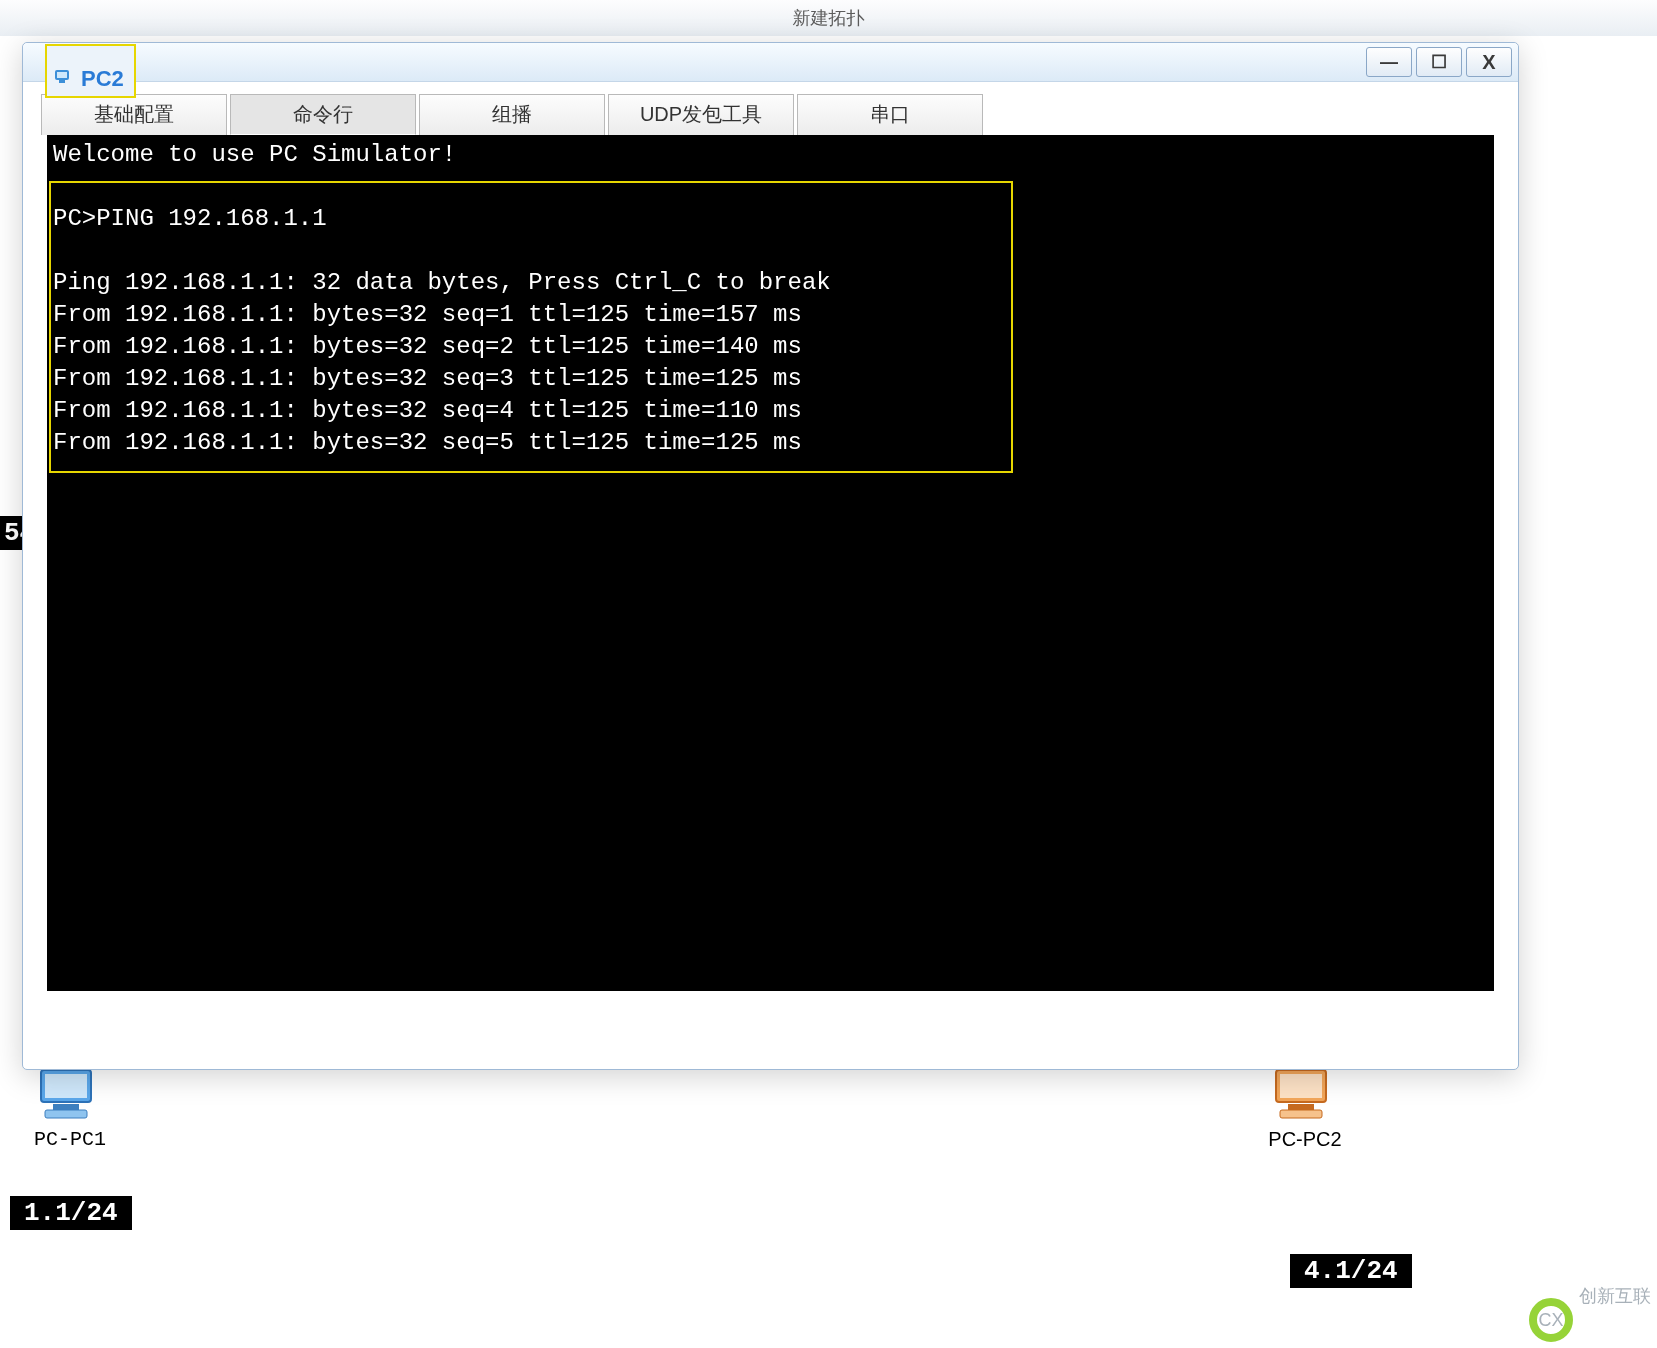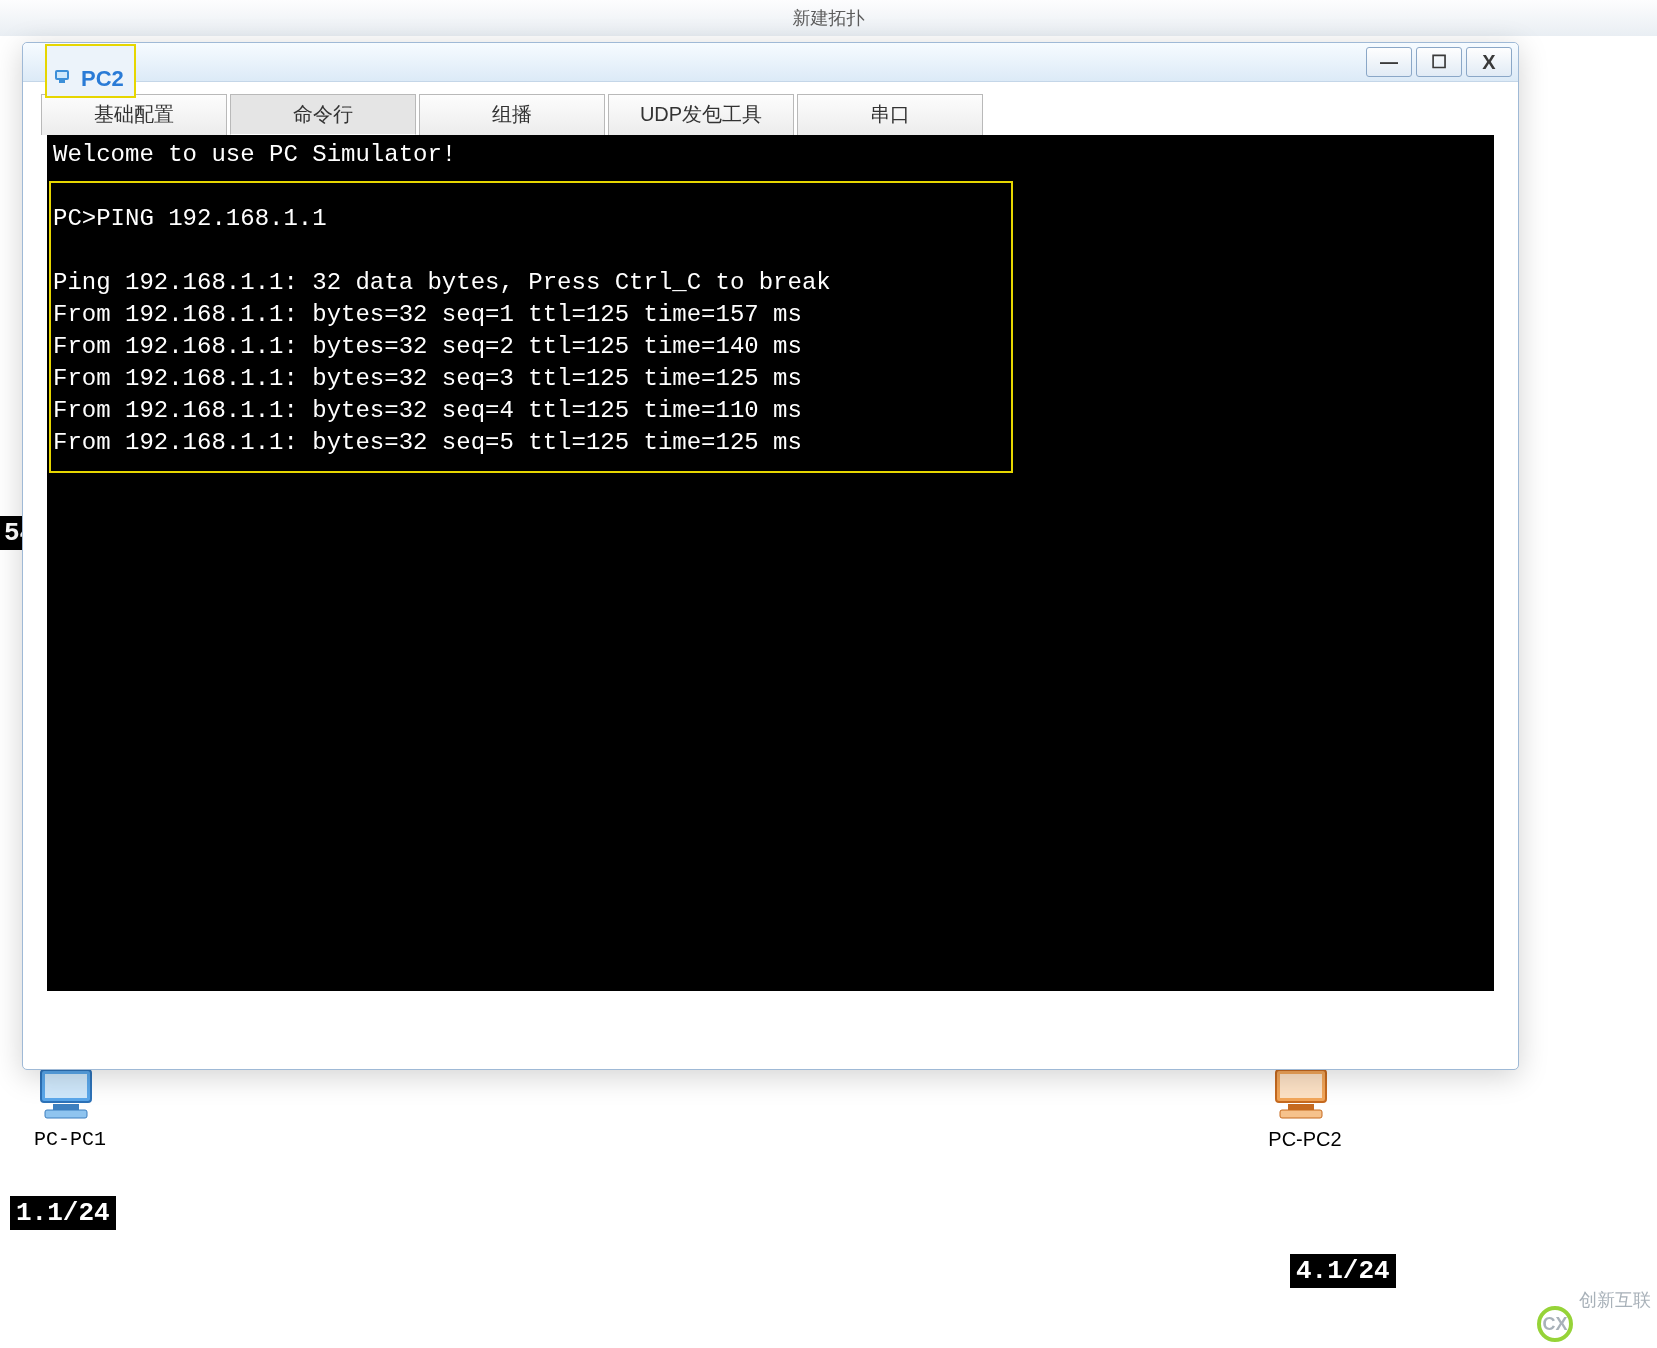--- a/index.html
+++ b/index.html
@@ -23,21 +23,21 @@
     position:absolute;width:90px;text-align:center;
   }
   .pc-device svg{display:block;margin:0 auto;}
   .pc-device .dev-label{font-size:20px;color:#000;margin-top:4px;}
   .pc-pc1{left:25px;top:1030px;font-family:Liberation Mono, monospace;}
   .pc-pc2{left:1260px;top:1030px;}
 
   .ip-badge{
     position:absolute;background:#000;color:#fff;
     font-family:"Courier New",monospace;font-size:26px;font-weight:bold;
-    padding:2px 6px;
+    padding:2px 14px;
   }
   .ip1{left:10px;top:1160px;}
   .ip2{left:1290px;top:1218px;}
 
   
   .bg-peek{
     position:absolute;left:0;top:480px;background:#000;color:#fff;
     font-family:"Courier New",monospace;font-size:26px;font-weight:bold;
     padding:2px 4px;
   }
@@ -98,22 +98,22 @@
     font-size:100px;font-weight:700;letter-spacing:2px;
   }
 
   
   .watermark{
     position:absolute;right:6px;bottom:6px;
     display:flex;align-items:center;gap:6px;
     color:#9aa4ad;font-size:18px;opacity:.85;
   }
   .watermark .wm-circle{
-    width:28px;height:28px;border:4px solid #84cc16;border-radius:50%;
-    display:flex;align-items:center;justify-content:center;font-weight:bold;margin-top:48px;
+    width:28px;height:28px;border:8px solid #84cc16;border-radius:50%;
+    display:flex;align-items:center;justify-content:center;font-weight:normal;margin-top:48px;
   }
 </style>
 </head>
 <body>
 
 <div class="app-header">新建拓扑</div>
 
 <div class="workspace">
 
   <div class="bg-peek">54</div>

